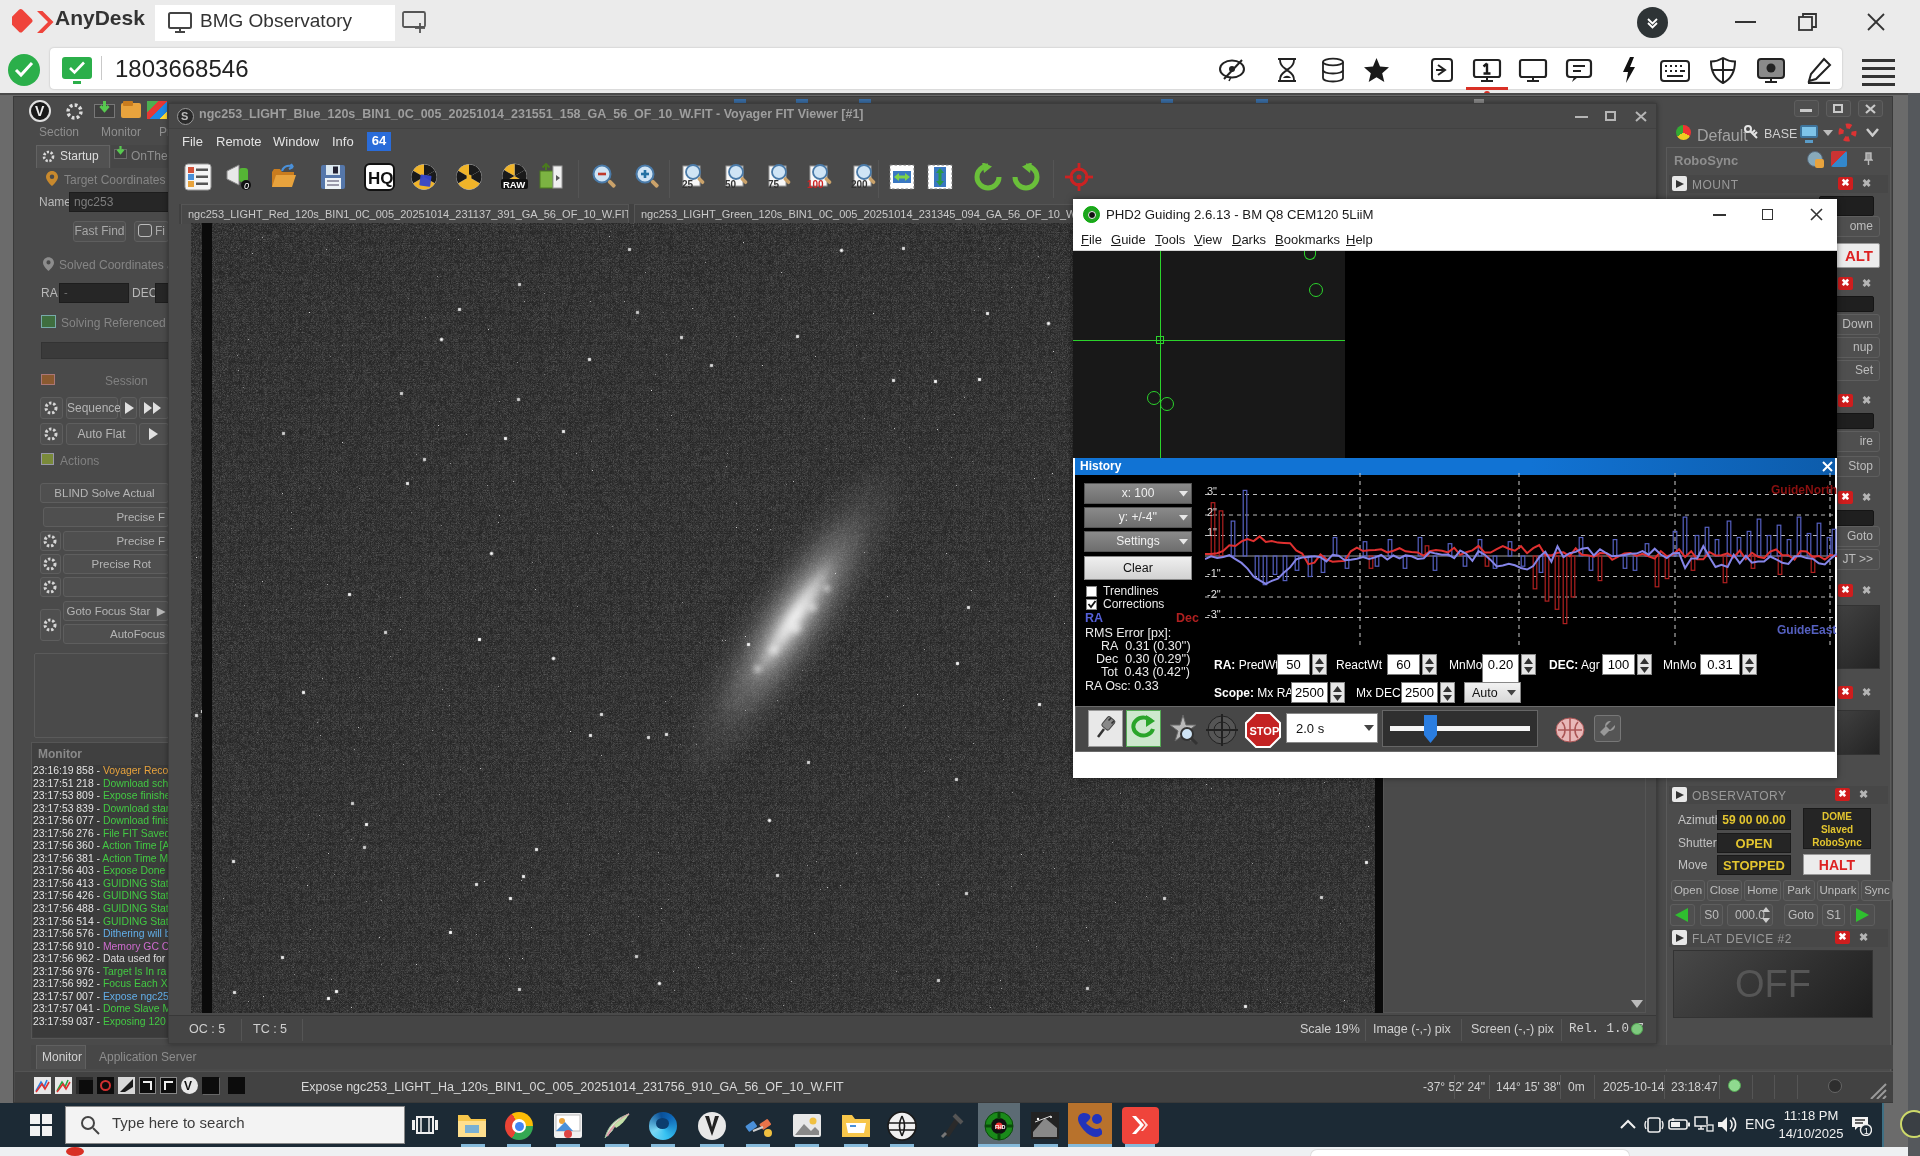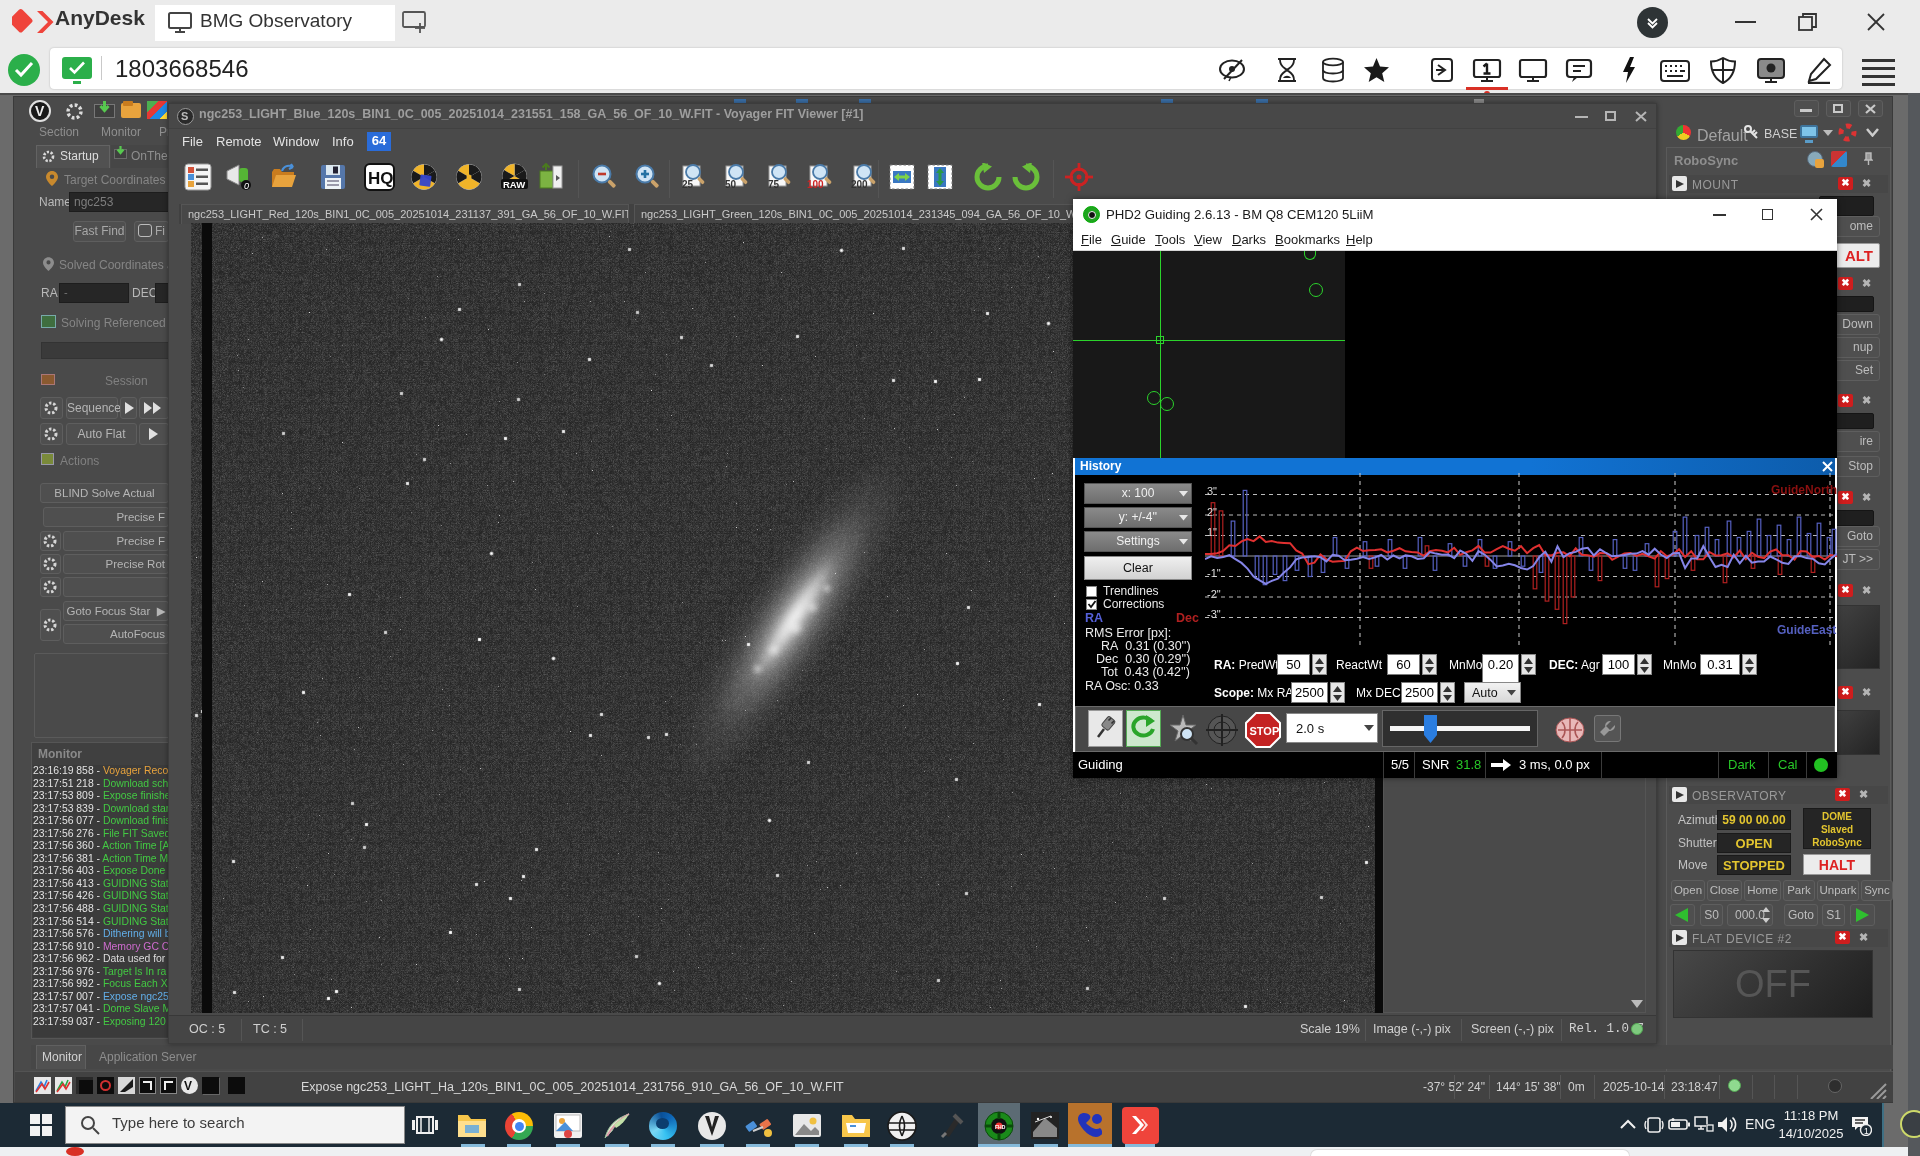--- a/index.html
+++ b/index.html
@@ -696,21 +696,21 @@
   <div class="abs dbtn" style="left:29px;top:410px;width:126px;height:20px;font-size:11.5px;line-height:18px;color:#b5b5b5;text-align:right;padding-right:3px;">Precise F</div>
   <div class="abs dbtn" style="left:26px;top:434px;width:21px;height:20px;"></div>
   <svg class="abs" style="left:28px;top:436px;" width="16" height="16" viewBox="0 0 16 16">
           <circle cx="8" cy="8" r="5" fill="none" stroke="#d5d5d5" stroke-width="3" stroke-dasharray="2.4,1.8"></circle>
         </svg>
   <div class="abs dbtn" style="left:49px;top:434px;width:106px;height:20px;font-size:11.5px;line-height:18px;color:#b5b5b5;text-align:right;padding-right:3px;">Precise F</div>
   <div class="abs dbtn" style="left:26px;top:457px;width:21px;height:20px;"></div>
   <svg class="abs" style="left:28px;top:459px;" width="16" height="16" viewBox="0 0 16 16">
           <circle cx="8" cy="8" r="5" fill="none" stroke="#d5d5d5" stroke-width="3" stroke-dasharray="2.4,1.8"></circle>
         </svg>
-  <div class="abs dbtn" style="left:49px;top:457px;width:106px;height:20px;font-size:11.5px;line-height:18px;color:#b5b5b5;text-align:right;padding-right:3px;">Precise Rot</div>
+  <div class="abs dbtn" style="left:49px;top:457px;width:106px;height:20px;font-size:11.5px;line-height:18px;color:#b5b5b5;text-align:right;padding-right:17px;">Precise Rot</div>
   <div class="abs dbtn" style="left:26px;top:480px;width:21px;height:20px;"></div>
   <svg class="abs" style="left:28px;top:482px;" width="16" height="16" viewBox="0 0 16 16">
           <circle cx="8" cy="8" r="5" fill="none" stroke="#d5d5d5" stroke-width="3" stroke-dasharray="2.4,1.8"></circle>
         </svg>
   <div class="abs dbtn" style="left:49px;top:480px;width:106px;height:20px;"></div>
   <div class="abs dbtn" style="left:49px;top:504px;width:106px;height:20px;font-size:11.5px;line-height:18px;color:#b5b5b5;">Goto Focus Star &nbsp;▶</div>
   <div class="abs dbtn" style="left:26px;top:512px;width:21px;height:32px;"></div>
   <svg class="abs" style="left:28px;top:520px;" width="16" height="16" viewBox="0 0 16 16">
           <circle cx="8" cy="8" r="5" fill="none" stroke="#d5d5d5" stroke-width="3" stroke-dasharray="2.4,1.8"></circle>
         </svg>
@@ -1413,40 +1413,20 @@
     <svg class="abs" style="left:476px;top:5px;" width="36" height="36" viewBox="0 0 36 36">
             <ellipse cx="18" cy="18" rx="14" ry="12" fill="#e8b8b8" stroke="#a55"></ellipse>
             <path d="M18 6 L18 30 M10 10 C14 14 14 22 10 26 M26 10 C22 14 22 22 26 26 M6 18 L30 18" stroke="#a55" stroke-width="1.5" fill="none"></path>
           </svg>
     <div class="abs" style="left:518px;top:8px;width:27px;height:27px;background:#555;border:1px solid #777;border-radius:3px;"></div>
     <svg class="abs" style="left:522px;top:12px;" width="19" height="19" viewBox="0 0 19 19">
             <path d="M13 2 A 5 5 0 1 0 17 6 L12 11 L8 7 Z M8 7 L2 13 L6 17 L12 11" fill="#999"></path>
           </svg>
   </div>
 
-  <div class="abs" style="left:0;top:553px;width:764px;height:26px;background:#000;color:#fff;font-size:13px;">
-    <div class="abs" style="left:5px;top:5px;">Guiding</div>
-    <div class="abs" style="left:310px;top:0;width:1px;height:26px;background:#3a3a3a;"></div>
-    <div class="abs" style="left:318px;top:5px;">5/5</div>
-    <div class="abs" style="left:341px;top:0;width:1px;height:26px;background:#3a3a3a;"></div>
-    <div class="abs" style="left:349px;top:5px;">SNR</div>
-    <div class="abs" style="left:383px;top:5px;color:#28c828;">31.8</div>
-    <div class="abs" style="left:412px;top:0;width:1px;height:26px;background:#3a3a3a;"></div>
-    <svg class="abs" style="left:418px;top:7px;" width="20" height="12" viewBox="0 0 20 12">
-            <path d="M0 4 L12 4 L12 0 L20 6 L12 12 L12 8 L0 8 Z" fill="#fff"></path>
-          </svg>
-    <div class="abs" style="left:446px;top:5px;">3 ms, 0.0 px</div>
-    <div class="abs" style="left:528px;top:0;width:1px;height:26px;background:#3a3a3a;"></div>
-    <div class="abs" style="left:645px;top:0;width:1px;height:26px;background:#3a3a3a;"></div>
-    <div class="abs" style="left:655px;top:5px;color:#28c828;">Dark</div>
-    <div class="abs" style="left:695px;top:0;width:1px;height:26px;background:#3a3a3a;"></div>
-    <div class="abs" style="left:705px;top:5px;color:#28c828;">Cal</div>
-    <div class="abs" style="left:733px;top:0;width:1px;height:26px;background:#3a3a3a;"></div>
-    <div class="abs" style="left:741px;top:6px;width:14px;height:14px;border-radius:50%;background:#22c122;"></div>
-  </div>
 </div>
 
 </div>
 
 <div class="abs" id="taskbar">
   <svg class="abs" style="left:30px;top:11px;" width="22" height="22" viewBox="0 0 22 22">
         <rect x="0" y="0" width="10" height="10" fill="#f2f2f2"></rect>
         <rect x="12" y="0" width="10" height="10" fill="#f2f2f2"></rect>
         <rect x="0" y="12" width="10" height="10" fill="#f2f2f2"></rect>
         <rect x="12" y="12" width="10" height="10" fill="#f2f2f2"></rect>

